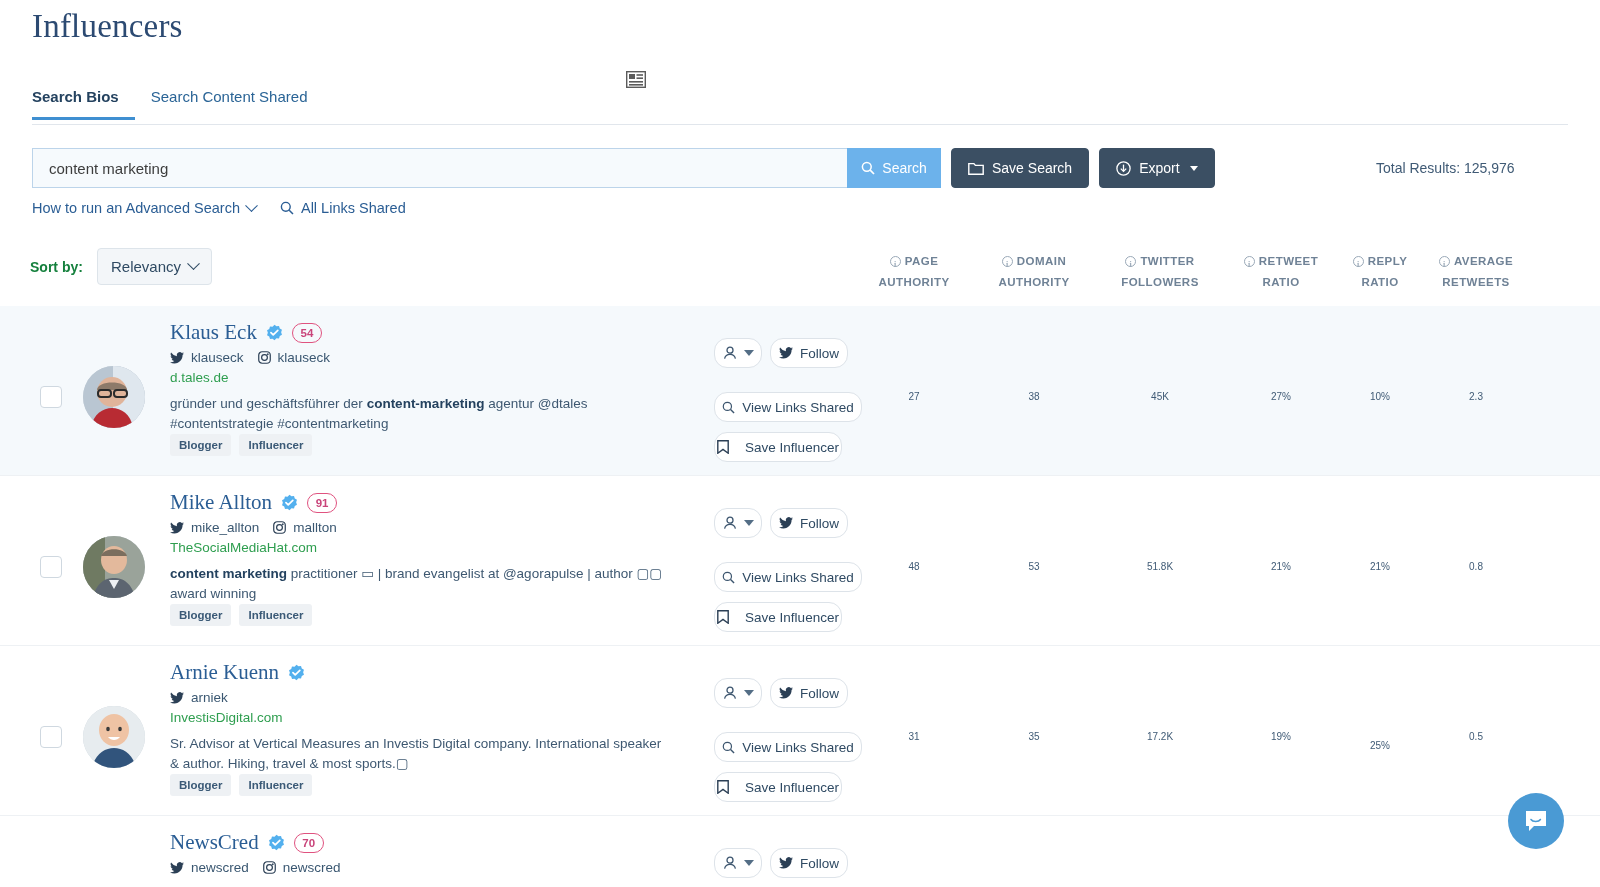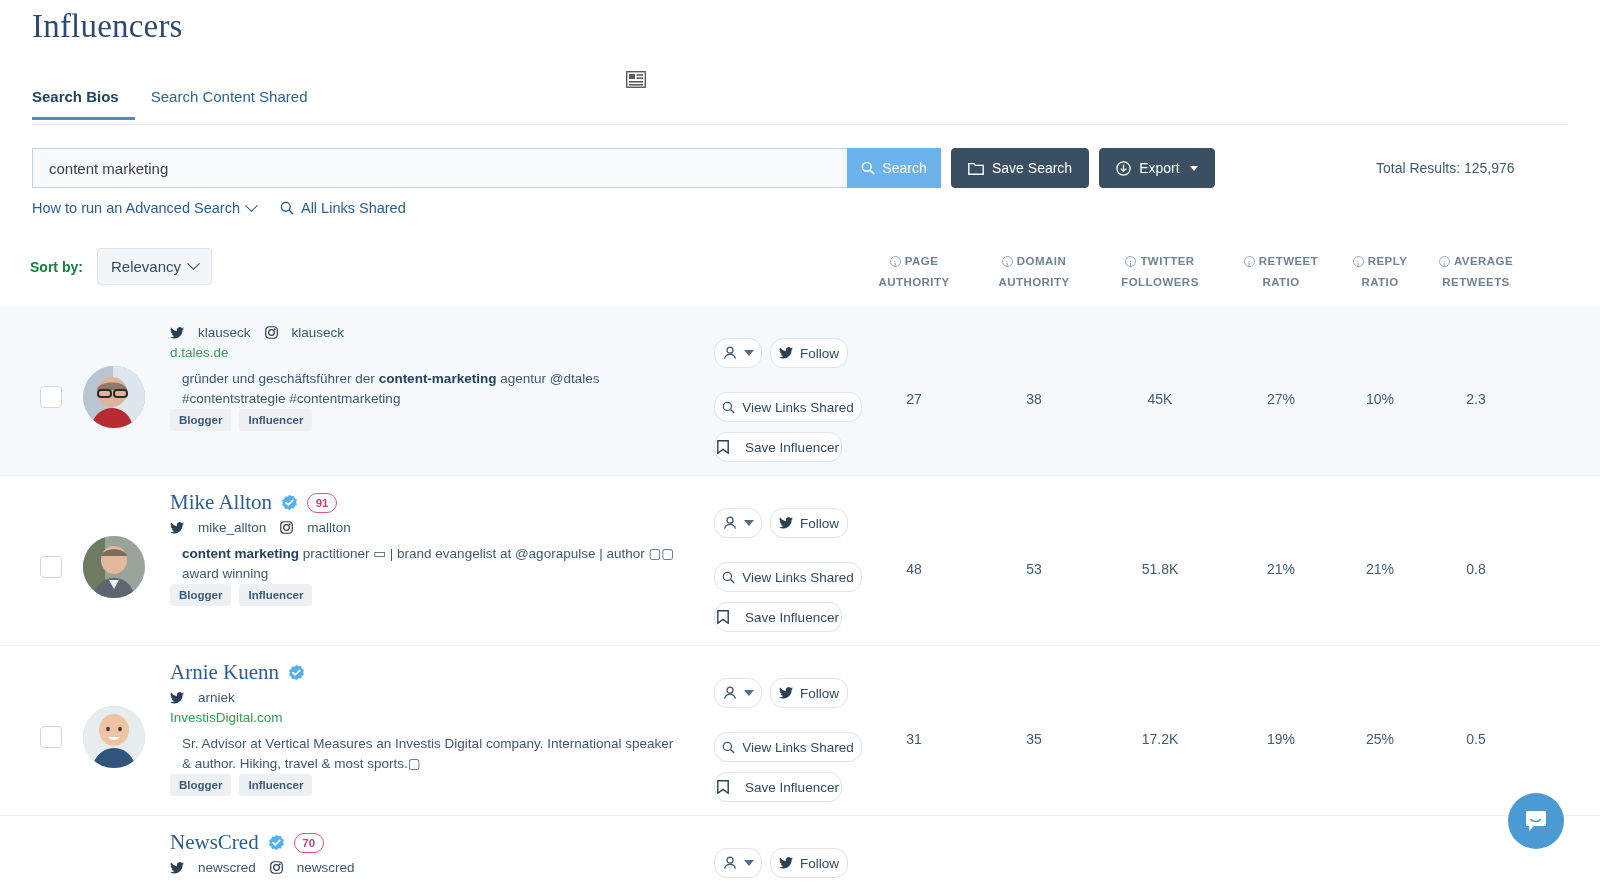--- a/index.html
+++ b/index.html
@@ -162,28 +162,27 @@
   .score {
     min-width: 30px; height: 20px; padding: 0 6px;
     border: 1.4px solid #e0527f; border-radius: 11px;
     color: #c9447a; font-size: 11.5px; font-weight: bold;
     display: flex; align-items: center; justify-content: center;
   }
   .handles {
     display: flex; align-items: center; gap: 14px;
     margin-top: 5px; font-size: 13.5px; color: #3a5771;
   }
-  .handle { display: flex; align-items: center; gap: 14px; }
+  .handle { display: flex; align-items: center; gap: 7px; }
   .site {
     margin-top: 5px; font-size: 13.5px; color: #2e9e4f; cursor: pointer;
   }
   .bio {
     margin-top: 9px; font-size: 13.5px; line-height: 20px; color: #3e5871;
     max-width: 500px;
-    margin-left: 12px;
   }
   .bio b { color: #24425f; }
   .tags { display: flex; gap: 8px; }
   .tag {
     background: #eef1f4; border-radius: 3px;
     font-size: 11.5px; font-weight: bold; color: #3b5a77;
     padding: 5px 9px;
   }
 
   .actions { position: absolute; left: 714px; top: 32px; width: 160px; }
@@ -198,21 +197,21 @@
   .btn-follow { width: 78px; }
   .btn-wide { width: 148px; margin-top: 24px; }
   .btn-save { width: 128px; margin-top: 10px; gap: 16px; }
   .tri-down {
     width: 0; height: 0; border-left: 5px solid transparent;
     border-right: 5px solid transparent; border-top: 6px solid #546e86;
   }
 
   .metric {
     position: absolute; width: 110px; text-align: center;
-    font-size: 14px; color: #3f5a75;
+    font-size: 10px; color: #3f5a75;
   }
 
   
   .chat {
     position: absolute; left: 1508px; top: 793px;
     width: 56px; height: 56px; border-radius: 50%;
     background: #4a9ad4; display: flex; align-items: center; justify-content: center;
     cursor: pointer;
   }
 </style>
@@ -323,20 +322,28 @@
               <rect width="62" height="62" fill="#b9c6d2"></rect>
               <rect x="30" y="0" width="32" height="62" fill="#dfe7ee"></rect>
               <ellipse cx="29" cy="26" rx="15" ry="15" fill="#e0b49a"></ellipse>
               <path d="M14 24c0-10 30-10 30 0" fill="#8d7a6a"></path>
               <rect x="15" y="24" width="13" height="7" rx="3" fill="none" stroke="#2b2b2b" stroke-width="2"></rect>
               <rect x="31" y="24" width="13" height="7" rx="3" fill="none" stroke="#2b2b2b" stroke-width="2"></rect>
               <path d="M8 62c2-14 12-20 21-20s19 6 21 20z" fill="#b82b33"></path>
             </svg>
           </div>
           <div class="info">
+            <div class="name-line">
+              <span class="p-name">Klaus Eck</span>
+              <svg class="verified" viewBox="0 0 20 20">
+                <path d="M10 0.8l2.3 1.9 3-0.3 0.9 2.9 2.6 1.5-1 2.9 1 2.9-2.6 1.5-0.9 2.9-3-0.3L10 19.2 7.7 17.3l-3 0.3-0.9-2.9L1.2 13.2l1-2.9-1-2.9 2.6-1.5 0.9-2.9 3 0.3z" fill="#53b0ee"></path>
+                <path d="M5.8 10.1l2.7 2.8 5.4-5.4" fill="none" stroke="#fff" stroke-width="2" stroke-linecap="round" stroke-linejoin="round"></path>
+              </svg>
+              <span class="score">54</span>
+            </div>
             <div class="handles">
               <span class="handle">
                 <svg width="14" height="12" viewBox="0 0 14 12">
                   <path d="M14 1.5c-.5.25-1.1.4-1.65.47A2.9 2.9 0 0 0 13.6.35c-.55.33-1.16.56-1.8.69A2.86 2.86 0 0 0 6.9 3.64c0 .23.03.45.08.66A8.1 8.1 0 0 1 1.1.62a2.85 2.85 0 0 0 .88 3.8 2.8 2.8 0 0 1-1.29-.35v.03c0 1.38.98 2.53 2.28 2.8-.24.06-.49.1-.75.1-.18 0-.36-.02-.53-.05a2.87 2.87 0 0 0 2.67 1.98A5.74 5.74 0 0 1 0 10.17a8.08 8.08 0 0 0 4.4 1.29c5.28 0 8.17-4.37 8.17-8.16l-.01-.37A5.8 5.8 0 0 0 14 1.5z" fill="#2b3f55"></path>
                 </svg>
                 <span>klauseck</span>
               </span>
               <span class="handle">
                 <svg width="13" height="13" viewBox="0 0 14 14">
                   <rect x="0.8" y="0.8" width="12.4" height="12.4" rx="3.6" fill="none" stroke="#2b3f55" stroke-width="1.3"></rect>
@@ -422,20 +429,21 @@
               </span>
               <span class="handle">
                 <svg width="13" height="13" viewBox="0 0 14 14">
                   <rect x="0.8" y="0.8" width="12.4" height="12.4" rx="3.6" fill="none" stroke="#2b3f55" stroke-width="1.3"></rect>
                   <circle cx="7" cy="7" r="3.1" fill="none" stroke="#2b3f55" stroke-width="1.3"></circle>
                   <circle cx="10.6" cy="3.4" r="0.9" fill="#2b3f55"></circle>
                 </svg>
                 <span>mallton</span>
               </span>
             </div>
+            <div class="site">TheSocialMediaHat.com</div>
             <div class="bio"><span></span><b>content marketing</b><span> practitioner ▭ | brand evangelist at @agorapulse | author ▢▢ award winning</span></div>
             <div class="tags">
               <span class="tag">Blogger</span>
               <span class="tag">Influencer</span>
             </div>
           </div>
           <div class="actions">
             <div class="act-top">
               <div class="btn-w btn-prof">
                 <svg width="14" height="14" viewBox="0 0 14 14">
@@ -537,21 +545,21 @@
               <svg width="12" height="14" viewBox="0 0 12 14">
                 <path d="M0.8 0.8h10.4v12.4L6 9.4l-5.2 3.8z" fill="none" stroke="#2b3f55" stroke-width="1.4"></path>
               </svg>
               <span>Save Influencer</span>
             </div>
           </div>
           <div class="metric" style="left: 859px; top: 85px;">31</div>
           <div class="metric" style="left: 979px; top: 85px;">35</div>
           <div class="metric" style="left: 1105px; top: 85px;">17.2K</div>
           <div class="metric" style="left: 1226px; top: 85px;">19%</div>
-          <div class="metric" style="left: 1325px; top: 85px;">25%</div>
+          <div class="metric" style="left: 1325px; top: 94px;">25%</div>
           <div class="metric" style="left: 1421px; top: 85px;">0.5</div>
         </div>
       </div>
       <div class="row" style="height: 110px;">
         <div class="row-inner">
           <div class="info">
             <div class="name-line">
               <span class="p-name">NewsCred</span>
               <svg class="verified" viewBox="0 0 20 20">
                 <path d="M10 0.8l2.3 1.9 3-0.3 0.9 2.9 2.6 1.5-1 2.9 1 2.9-2.6 1.5-0.9 2.9-3-0.3L10 19.2 7.7 17.3l-3 0.3-0.9-2.9L1.2 13.2l1-2.9-1-2.9 2.6-1.5 0.9-2.9 3 0.3z" fill="#53b0ee"></path>

